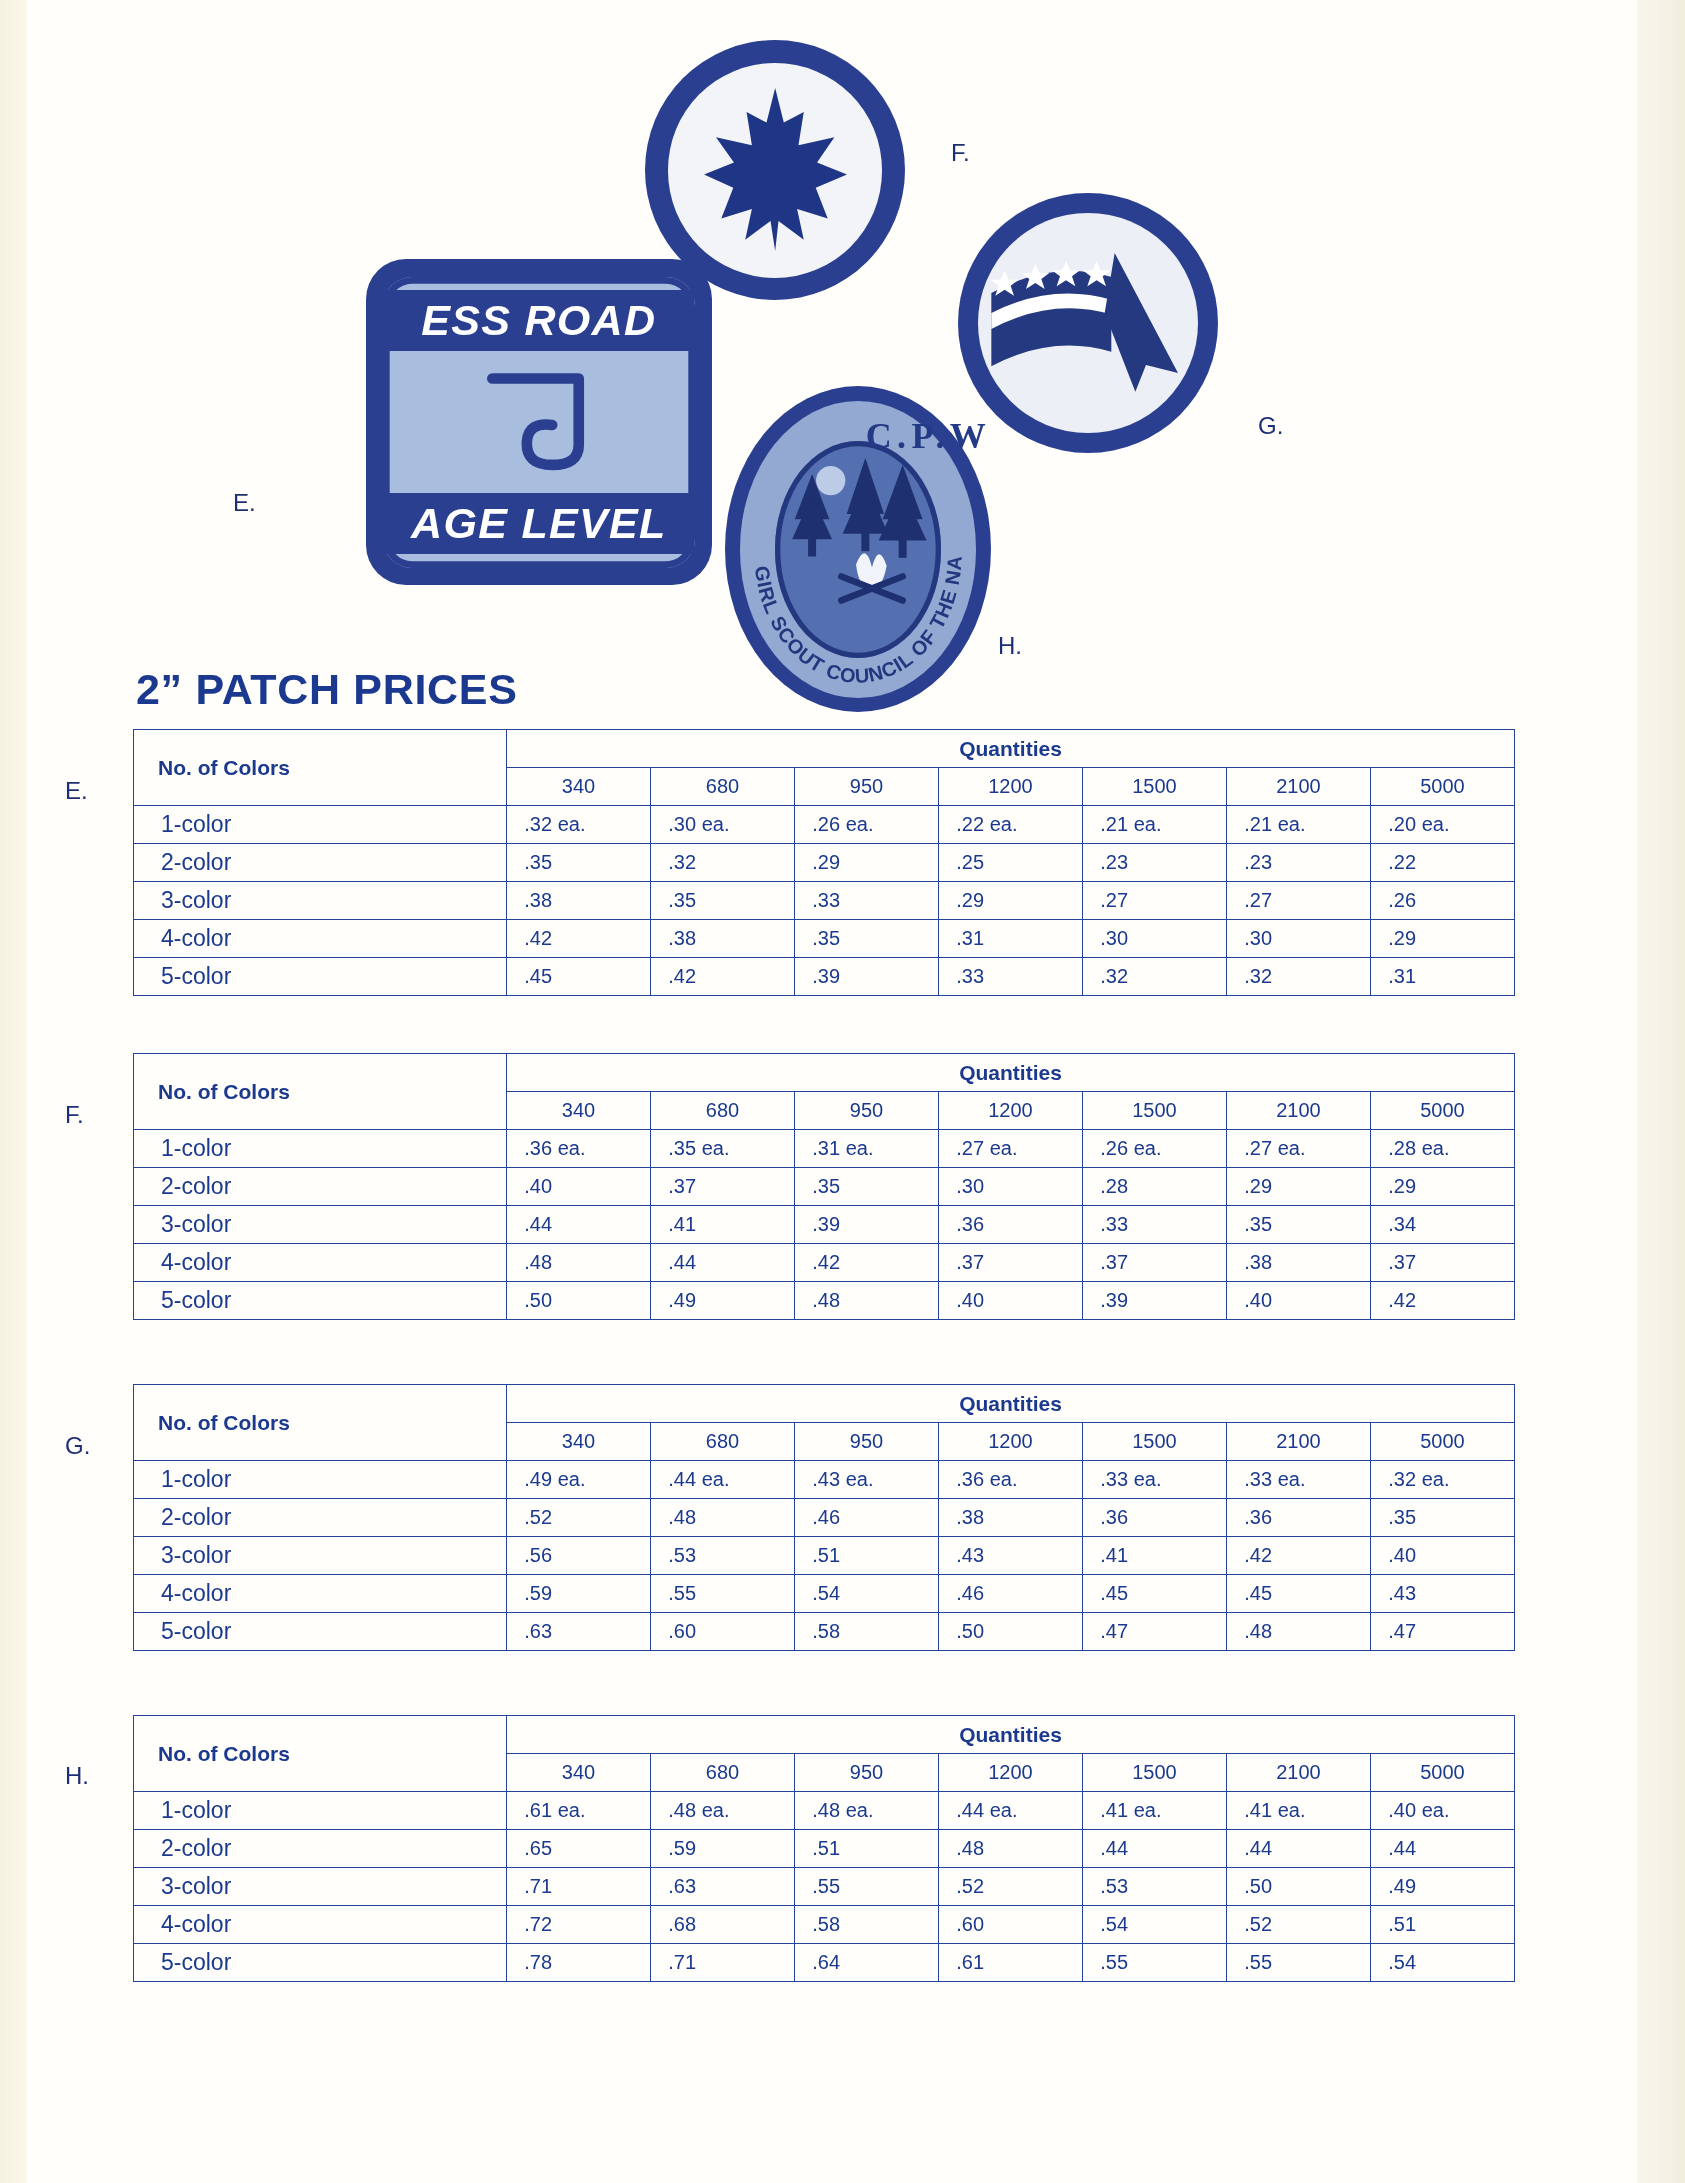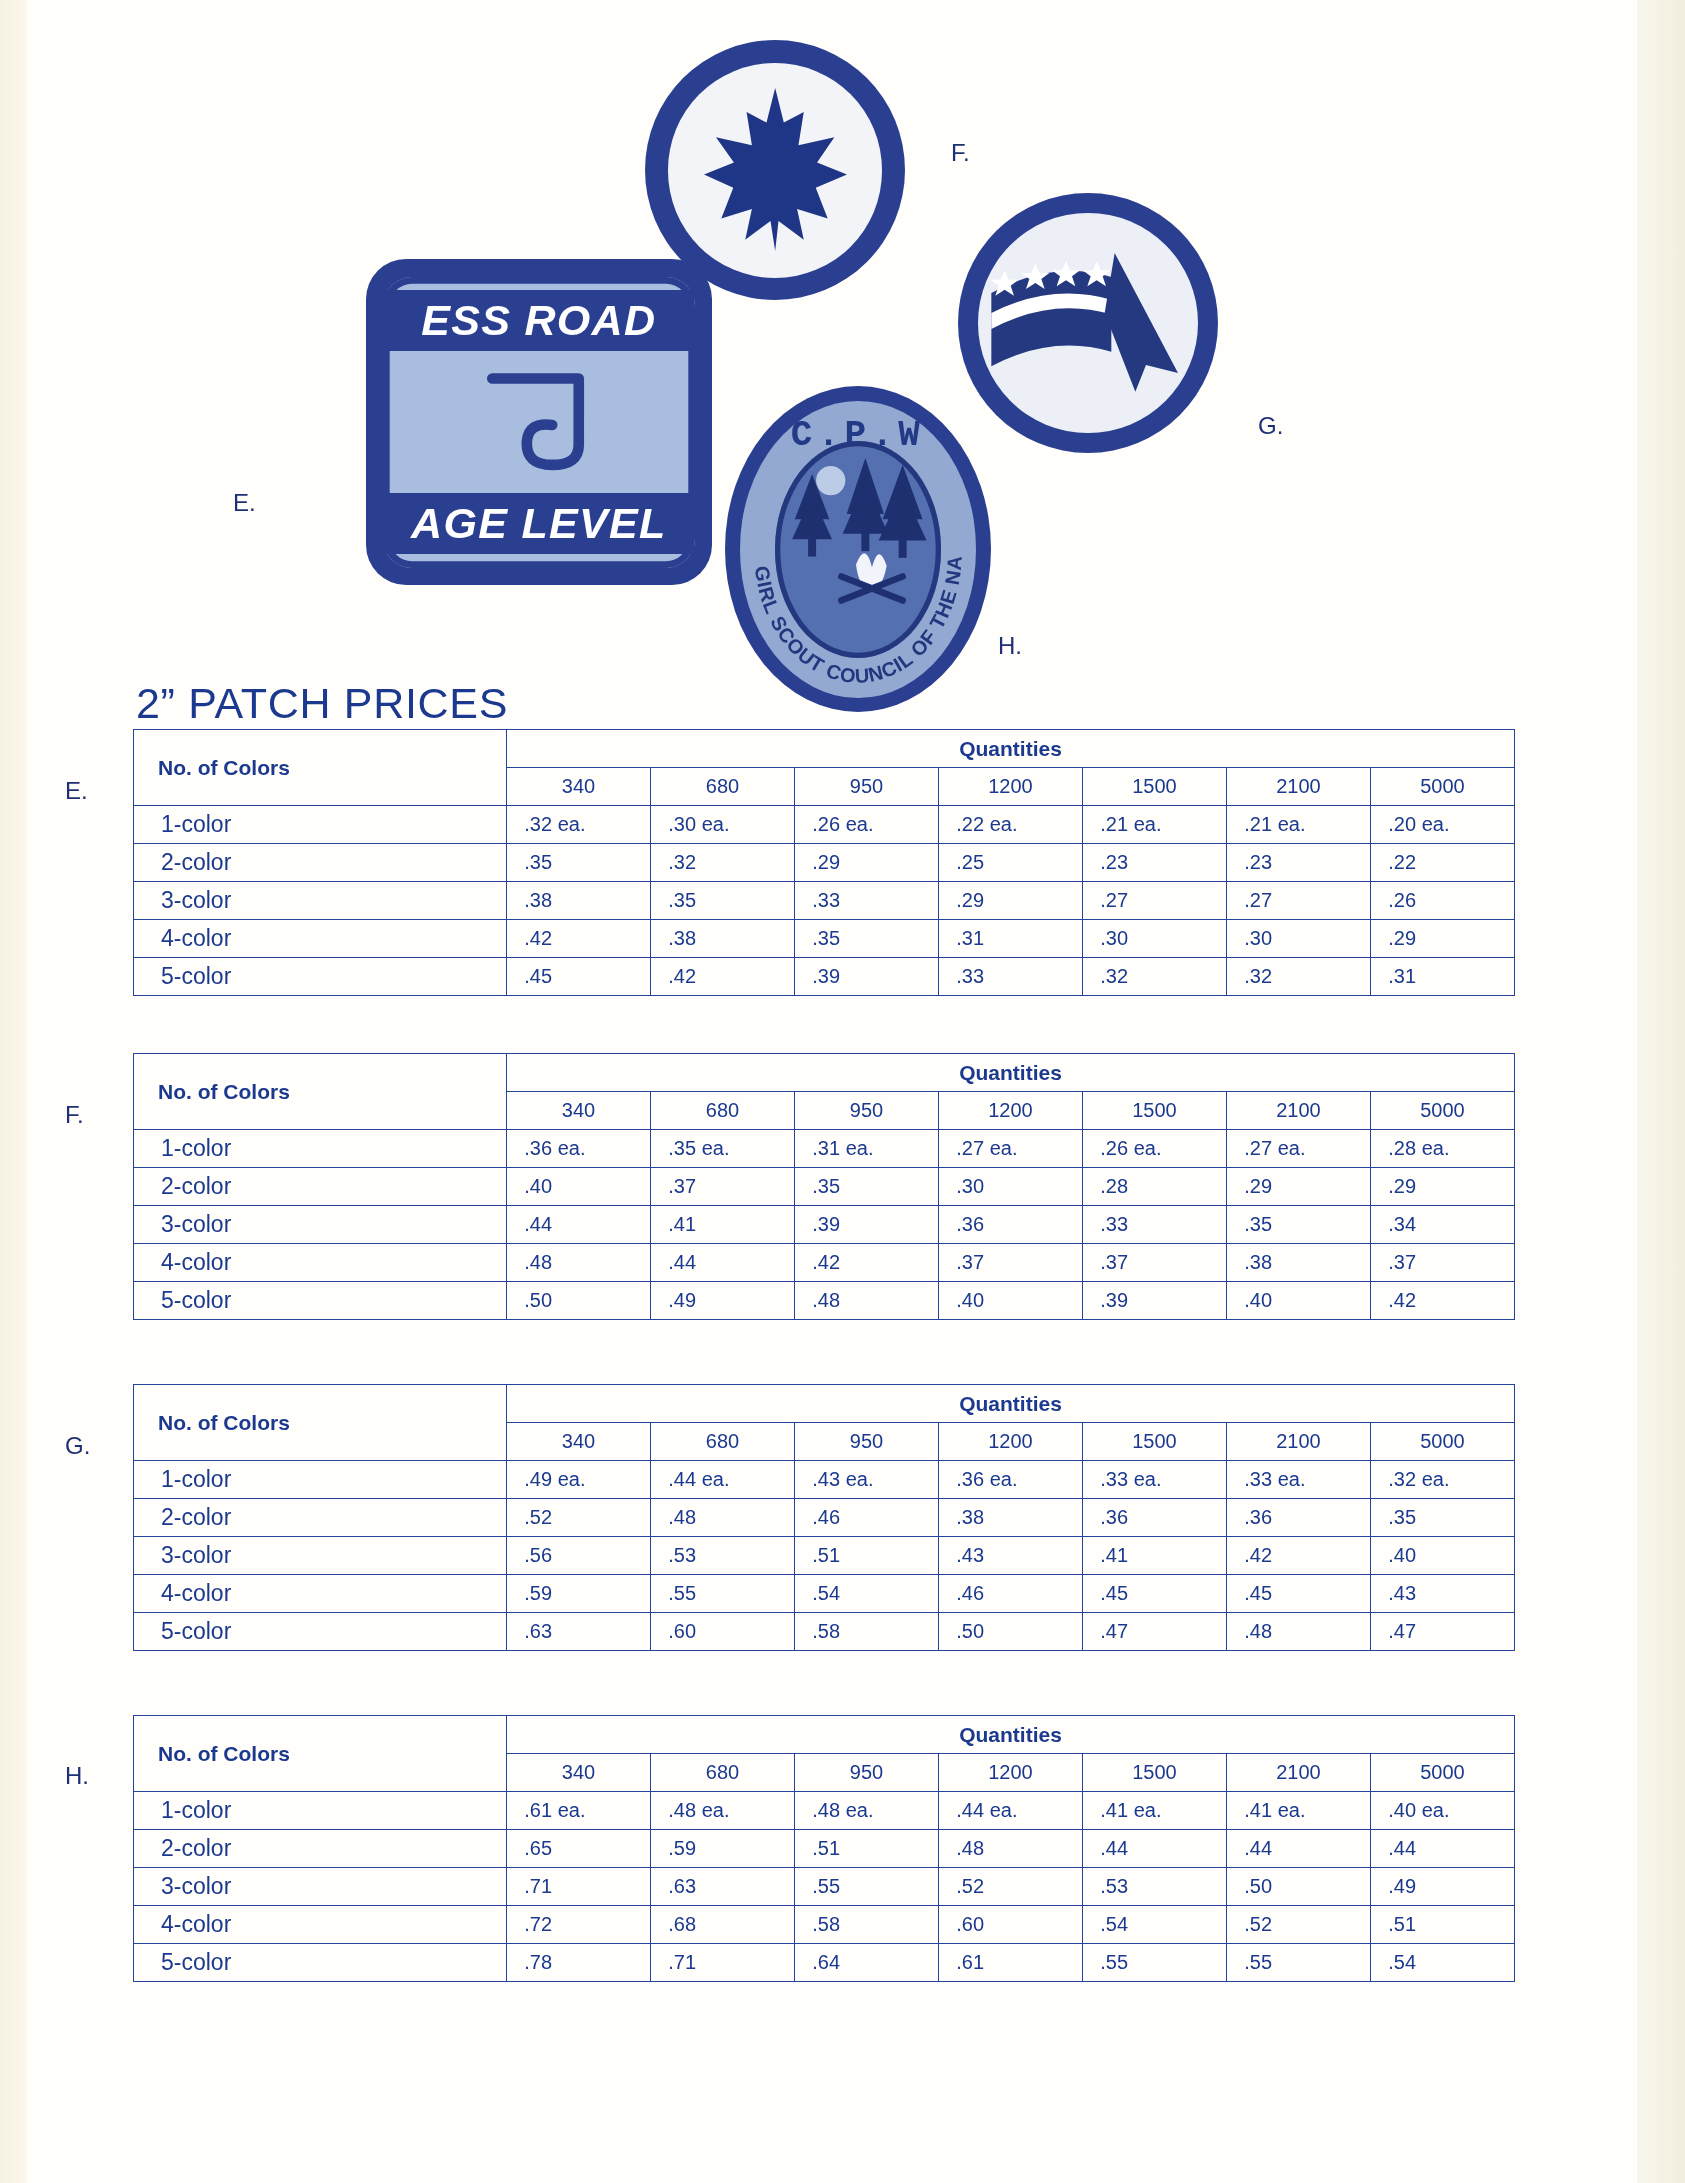--- a/index.html
+++ b/index.html
@@ -150,26 +150,26 @@
   .patch-h .oval-inner {
     position: absolute;
     left: 35px; top: 40px; right: 35px; bottom: 40px;
     border-radius: 50%;
     background: #5470b1;
     box-shadow: inset 0 0 0 5.3px #24387f;
   }
   .patch-h .cpw {
     position: absolute;
     top: 29px; left: 0; width: 100%;
-    text-align: center;
+    text-align: right;
     color: #233a86;
     font-weight: bold;
     font-size: 36px;
     letter-spacing: 5.3px;
-    font-family: Liberation Mono, monospace;
+    font-family: Liberation Serif, serif;
   }
 
   .arc-text {
     position: absolute;
     left: 0; top: 0;
     width: 266px; height: 326px;
     pointer-events: none;
   }
   .arc-text text {
     font-family: "Liberation Sans", sans-serif;
@@ -189,22 +189,21 @@
 
   
   .headline {
     position: absolute;
     left: 136px;
     top: 665px;
     font-size: 43px;
     color: #1b3a8f;
     letter-spacing: 0.7px;
     font-family: "Liberation Sans", sans-serif;
-    font-weight: 400;
-    margin-top: 14px;
+    font-weight: 700;
   }
 
   
   .block { position: absolute; left: 133px; width: 1379px; }
   .block .subhead {
     font-size: 22px;
     font-weight: bold;
     color: #17368c;
     margin-bottom: 9.3px;
     font-family: "Liberation Sans", sans-serif;

